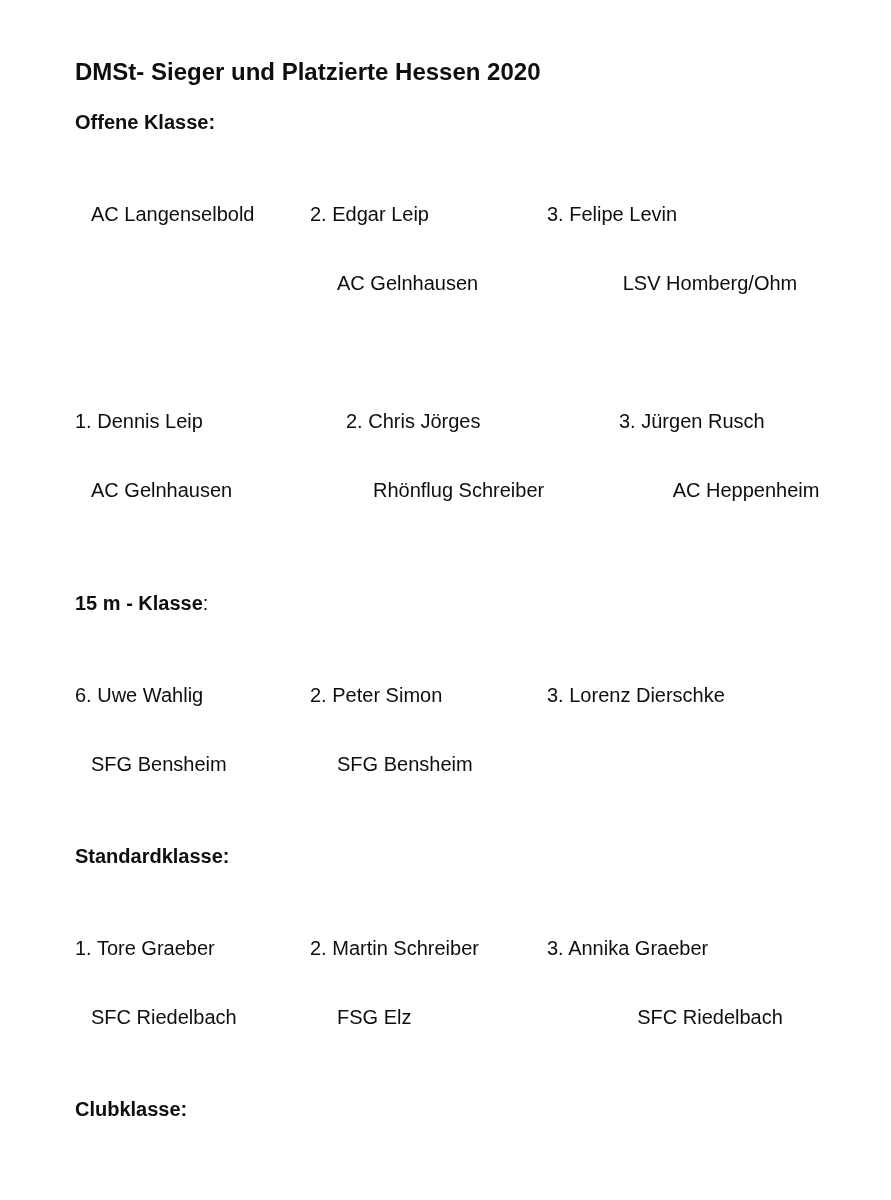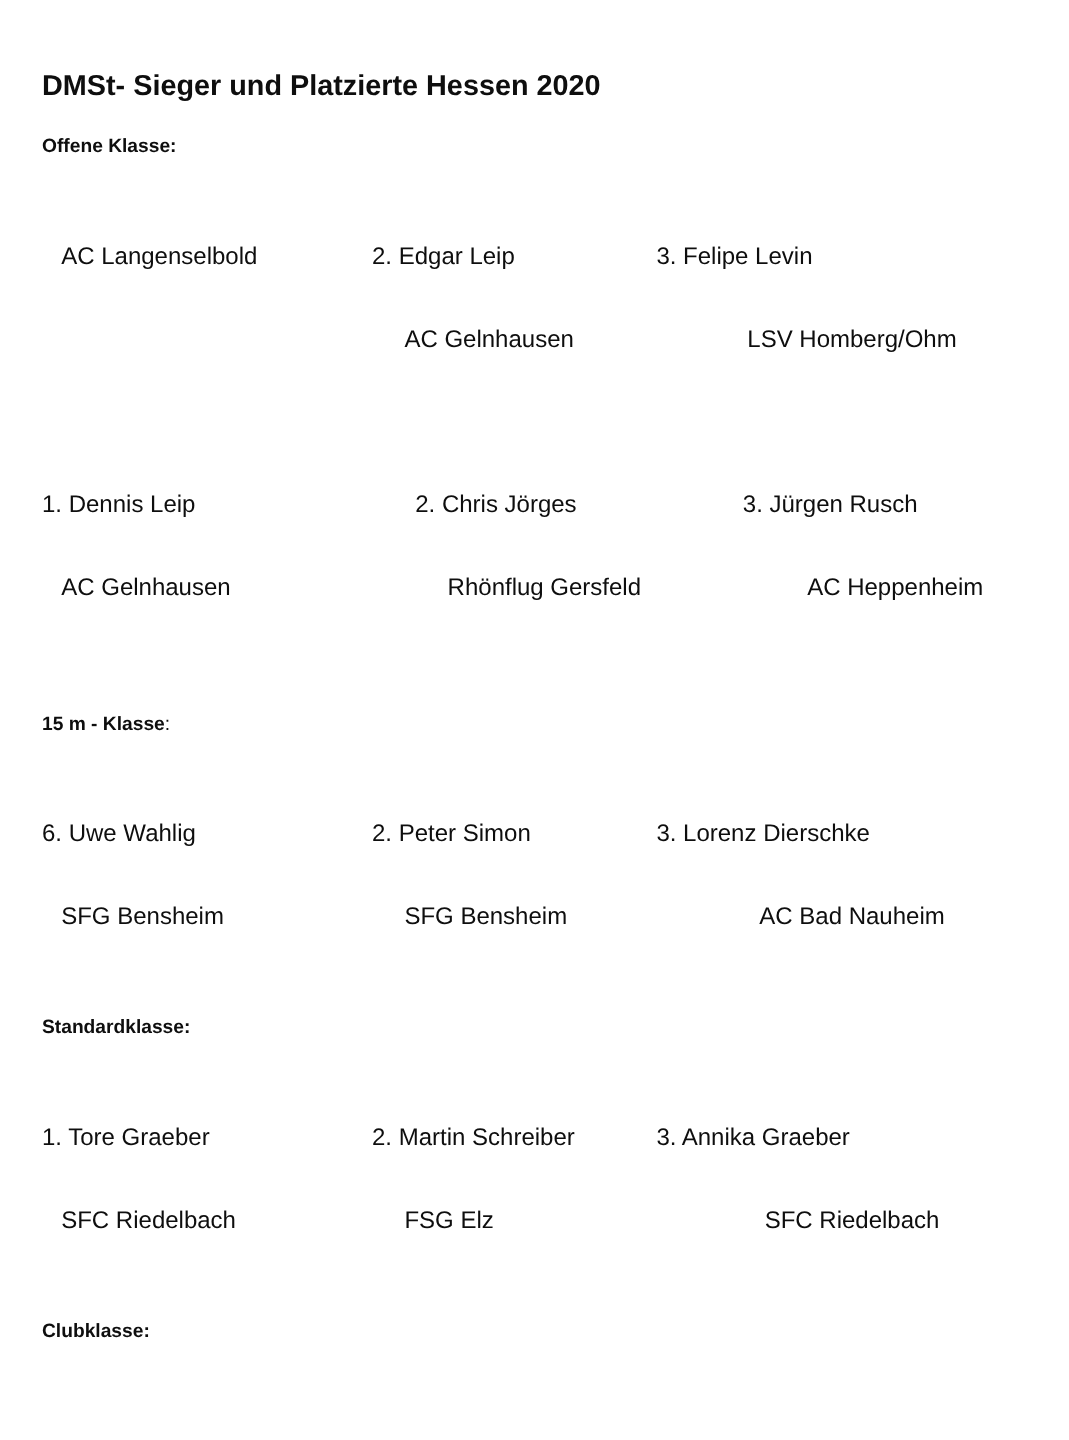--- a/index.html
+++ b/index.html
@@ -12,33 +12,33 @@
     height: 1200px;
     overflow: hidden;
     color: #0e0e0e;
     font-family: "Liberation Sans", "DejaVu Sans", sans-serif;
     -webkit-font-smoothing: antialiased;
   }
   .page {
     box-sizing: border-box;
     width: 891px;
     height: 1136px;
-    padding: 58px 40px 0 35px;
+    padding: 58px 40px 0 75px;
     background: #ffffff;
   }
   .doc-title {
     margin: 0 0 25px 0;
     font-size: 24px;
     line-height: 28px;
     font-weight: bold;
     white-space: pre-wrap;
   }
   .klasse-section h2 {
     margin: 0 0 23px 0;
-    font-size: 16px;
+    font-size: 20px;
     line-height: 23px;
     font-weight: bold;
     white-space: pre-wrap;
   }
   .klasse-section .h-suffix {
     font-weight: normal;
   }
   .row {
     display: flex;
     margin: 0 0 23px 0;
@@ -47,21 +47,21 @@
   #sections > section:nth-child(2) .row {
     margin-bottom: 44px;
     gap: 36px;
   }
   .entry {
     font-size: 20px;
     line-height: 23px;
     white-space: pre-wrap;
   }
   .entry:nth-child(1) { width: 235px; }
-  .entry:nth-child(2) { width: 237px; margin-left: 40px; }
+  .entry:nth-child(2) { width: 237px; }
   .entry:nth-child(3) { flex: 1; }
   .entry:nth-child(1) .entry-club { padding-left: 16px; }
   .entry:nth-child(2) .entry-club { padding-left: 27px; }
   .entry:nth-child(3) .entry-club { padding-left: 22px; text-align: center; }
 </style>
 </head>
 <body>
 
 <div class="page">
   <h1 class="doc-title">DMSt- Sieger und Platzierte Hessen 2020</h1>
@@ -87,21 +87,21 @@
 
   <section class="klasse-section">
     <div class="row">
   <div class="entry">
     <div class="entry-name">1. Dennis Leip</div>
     <div class="entry-club">AC Gelnhausen</div>
   </div>
 
   <div class="entry">
     <div class="entry-name">2. Chris Jörges</div>
-    <div class="entry-club">Rhönflug Gersfeld</div>
+    <div class="entry-club">Rhönflug Schreiber</div>
   </div>
 
   <div class="entry">
     <div class="entry-name">3. Jürgen Rusch</div>
     <div class="entry-club">AC Heppenheim</div>
   </div>
 </div>
   </section>
 
   <section class="klasse-section">
@@ -112,21 +112,20 @@
     <div class="entry-club">SFG Bensheim</div>
   </div>
 
   <div class="entry">
     <div class="entry-name">2. Peter Simon</div>
     <div class="entry-club">SFG Bensheim</div>
   </div>
 
   <div class="entry">
     <div class="entry-name">3. Lorenz Dierschke</div>
-    <div class="entry-club">AC Bad Nauheim</div>
   </div>
 </div>
   </section>
 
   <section class="klasse-section">
     <h2><span class="h-main">Standardklasse:</span><span class="h-suffix"></span></h2>
     <div class="row">
   <div class="entry">
     <div class="entry-name">1. Tore Graeber</div>
     <div class="entry-club">SFC Riedelbach</div>

